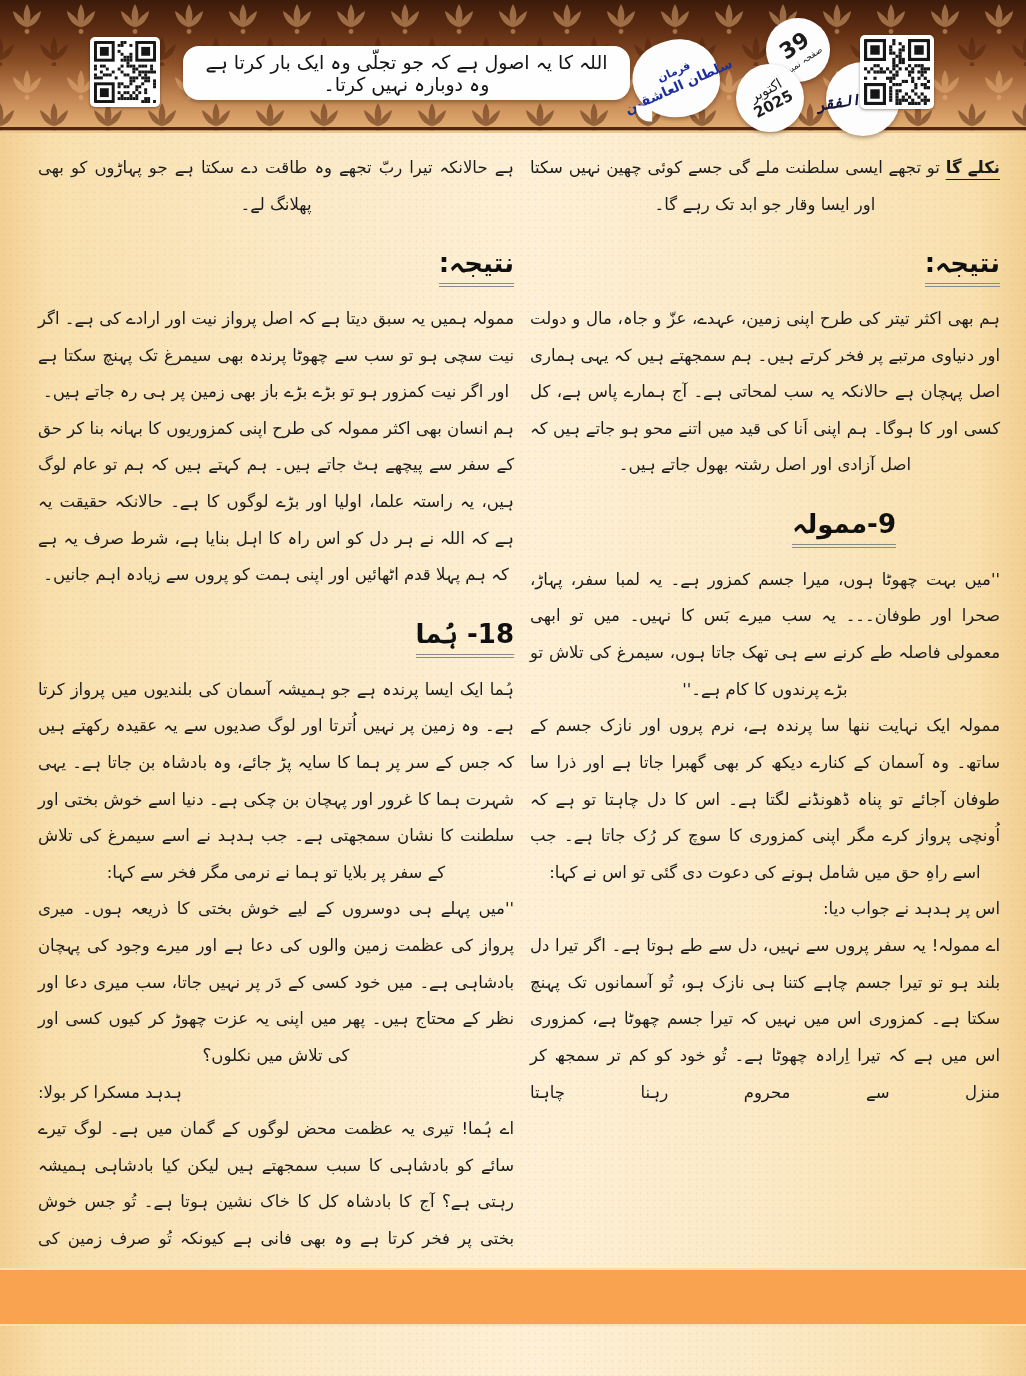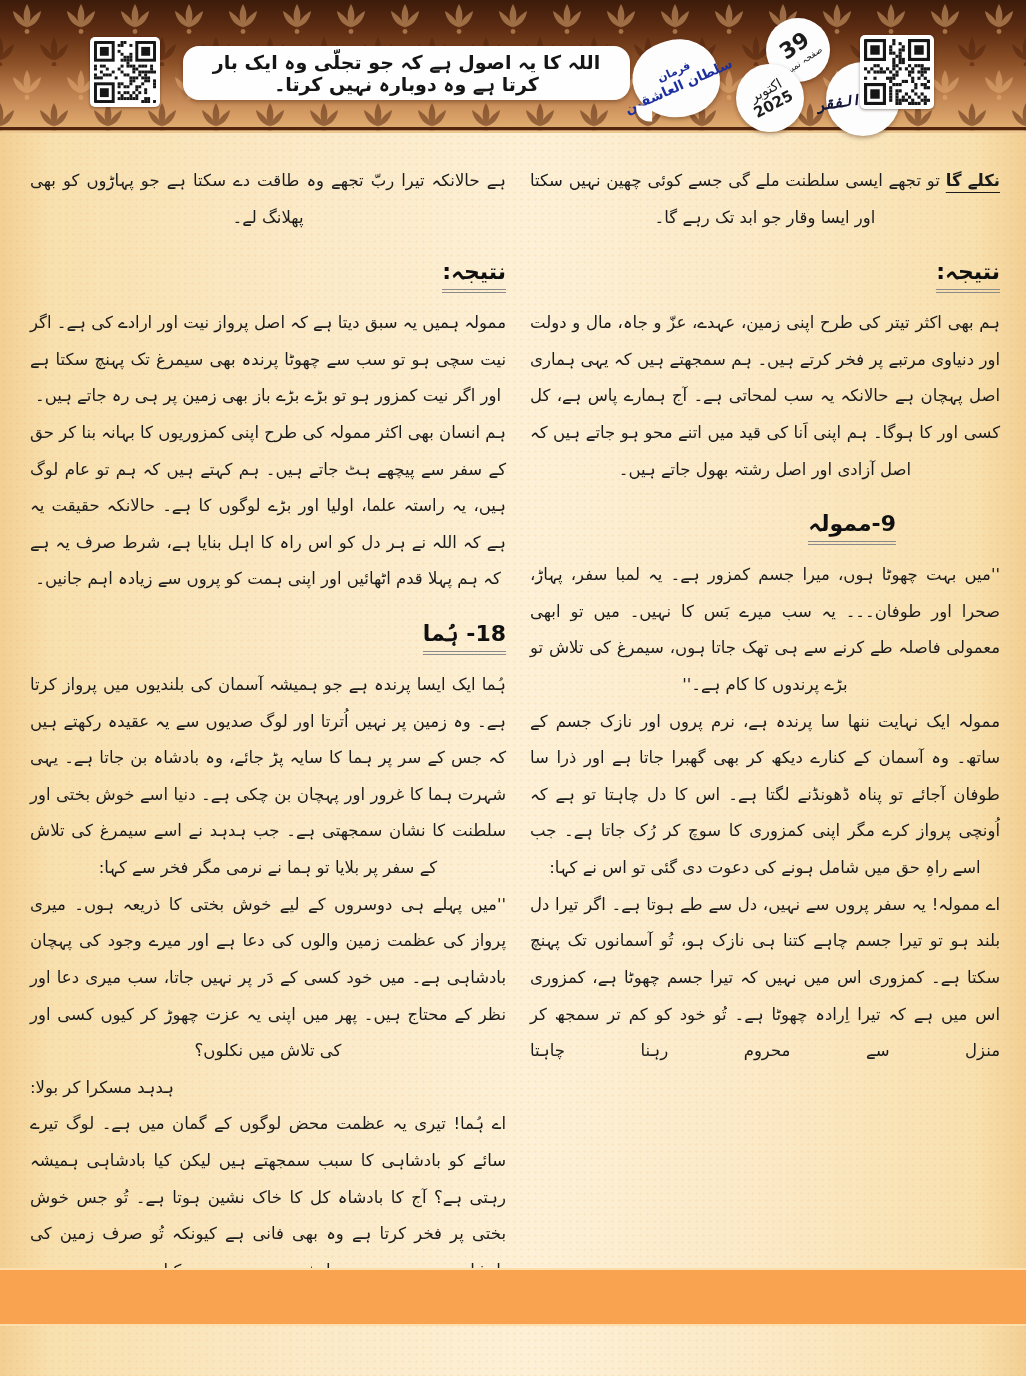--- a/index.html
+++ b/index.html
@@ -11,21 +11,21 @@
         background-size:7px 7px;pointer-events:none;}
   
   .hdr{position:absolute;top:0;left:0;width:1026px;height:133px;}
   .hdr-bg{position:absolute;top:0;left:0;}
   .qr{position:absolute;background:#fff;border-radius:5px;padding:4px;box-shadow:0 1px 3px rgba(40,15,5,.45);}
   .qr rect{fill:#161616;}
   .qr-left{left:90px;top:37px;}
   .qr-right{left:860px;top:35px;}
   .banner{position:absolute;left:183px;top:46px;width:447px;height:54px;background:#fefefe;
         border-radius:16px;box-shadow:0 2px 4px rgba(60,25,5,.4);display:flex;align-items:center;justify-content:center;
-        direction:rtl;font-size:19px;font-weight:bold;color:#151515;text-align:center;padding:0 14px;box-sizing:border-box;}
+        direction:rtl;font-size:19px;font-weight:normal;color:#151515;text-align:center;padding:0 14px;box-sizing:border-box;}
   .blob{position:absolute;left:633px;top:40px;width:86px;height:78px;background:#fdfdfd;
         border-radius:58% 62% 55% 70%;box-shadow:0 2px 4px rgba(60,25,5,.4);
         transform:rotate(-18deg);display:flex;flex-direction:column;align-items:center;justify-content:center;direction:rtl;}
   .blob::after{content:"";position:absolute;left:-6px;bottom:8px;width:16px;height:16px;background:#fdfdfd;
         border-radius:0 0 0 85%;transform:rotate(18deg);}
   .blob-l1{font-size:11px;font-weight:bold;color:#1d2f9e;transform:rotate(-6deg);}
   .blob-l2{font-size:13.5px;font-weight:bold;color:#1d2f9e;transform:rotate(-6deg);white-space:nowrap;}
   .badge{position:absolute;background:#fdfdfd;border-radius:50%;box-shadow:0 2px 4px rgba(60,25,5,.4);
         display:flex;align-items:center;justify-content:center;}
   .b39{left:766px;top:18px;width:64px;height:64px;}
@@ -33,29 +33,29 @@
   .b39 .num{font-size:22px;font-weight:bold;color:#1c1c1c;}
   .b39 .lbl{font-size:9px;color:#1c1c1c;margin-top:2px;}
   .bdate{left:736px;top:64px;width:68px;height:68px;}
   .bdate-in{display:flex;flex-direction:column;align-items:center;transform:rotate(-28deg);direction:rtl;line-height:1.15;}
   .bdate .mon{font-size:14px;color:#1c1c1c;}
   .bdate .yr{font-size:15px;font-weight:bold;color:#1c1c1c;}
   .blogo{left:826px;top:62px;width:74px;height:74px;}
   .logo-txt{font-family:"DejaVu Serif",serif;font-style:italic;font-weight:bold;font-size:15px;color:#15183c;
         transform:rotate(-8deg);direction:rtl;white-space:nowrap;}
   
-  .col{position:absolute;top:163px;direction:rtl;text-align:justify;color:#1b1b1b;
-       font-size:16.5px;line-height:2.22;}
+  .col{position:absolute;top:150px;direction:rtl;text-align:justify;color:#1b1b1b;
+       font-size:16.5px;line-height:2.22;margin-left:8px;}
   .col-right{right:26px;width:470px;}
   .col-left{left:30px;width:476px;}
   .para{margin:0;text-align-last:center;}
   .cont{margin:0;text-align-last:justify;}
   .intro{margin:0;text-align-last:right;}
   .intro-left{margin:0;text-align-last:left;}
-  .heading{margin:12px 0 8px;font-size:22px;font-weight:bold;color:#101010;}
+  .heading{margin:12px 0 8px;font-size:26px;font-weight:bold;color:#101010;}
   .heading .hl{border-bottom:4px double #8a8a8a;padding-bottom:5px;}
   .heading.indent{padding-left:0;padding-right:104px;}
   .ul{text-decoration:underline;text-underline-offset:6px;font-weight:bold;}
   
   .footer-bar{position:absolute;left:0;top:1268px;width:1026px;height:58px;background:#f9a350;
         border-top:2px solid #fddfae;border-bottom:2px solid #fddfae;box-sizing:border-box;}
 </style>
 </head>
 <body>
 
@@ -353,20 +353,21 @@
 
   <main>
 
     <section class="col col-right">
       <p class="para"><span class="ul">نکلے گا</span><span> تو تجھے ایسی سلطنت ملے گی جسے کوئی چھین نہیں سکتا اور ایسا وقار جو ابد تک رہے گا۔</span></p>
       <h3 class="heading"><span class="hl">نتیجہ:</span></h3>
       <p class="para">ہم بھی اکثر تیتر کی طرح اپنی زمین، عہدے، عزّ و جاہ، مال و دولت اور دنیاوی مرتبے پر فخر کرتے ہیں۔ ہم سمجھتے ہیں کہ یہی ہماری اصل پہچان ہے حالانکہ یہ سب لمحاتی ہے۔ آج ہمارے پاس ہے، کل کسی اور کا ہوگا۔ ہم اپنی اَنا کی قید میں اتنے محو ہو جاتے ہیں کہ اصل آزادی اور اصل رشتہ بھول جاتے ہیں۔</p>
       <h3 class="heading indent"><span class="hl">9-ممولہ</span></h3>
       <p class="para">''میں بہت چھوٹا ہوں، میرا جسم کمزور ہے۔ یہ لمبا سفر، پہاڑ، صحرا اور طوفان۔۔۔ یہ سب میرے بَس کا نہیں۔ میں تو ابھی معمولی فاصلہ طے کرنے سے ہی تھک جاتا ہوں، سیمرغ کی تلاش تو بڑے پرندوں کا کام ہے۔''</p>
       <p class="para">ممولہ ایک نہایت ننھا سا پرندہ ہے، نرم پروں اور نازک جسم کے ساتھ۔ وہ آسمان کے کنارے دیکھ کر بھی گھبرا جاتا ہے اور ذرا سا طوفان آجائے تو پناہ ڈھونڈنے لگتا ہے۔ اس کا دل چاہتا تو ہے کہ اُونچی پرواز کرے مگر اپنی کمزوری کا سوچ کر رُک جاتا ہے۔ جب اسے راہِ حق میں شامل ہونے کی دعوت دی گئی تو اس نے کہا:</p>
+      <p class="intro">اس پر ہدہد نے جواب دیا:</p>
       <p class="cont">اے ممولہ! یہ سفر پروں سے نہیں، دل سے طے ہوتا ہے۔ اگر تیرا دل بلند ہو تو تیرا جسم چاہے کتنا ہی نازک ہو، تُو آسمانوں تک پہنچ سکتا ہے۔ کمزوری اس میں نہیں کہ تیرا جسم چھوٹا ہے، کمزوری اس میں ہے کہ تیرا اِرادہ چھوٹا ہے۔ تُو خود کو کم تر سمجھ کر منزل سے محروم رہنا چاہتا</p>
     </section>
 
     <section class="col col-left">
       <p class="para">ہے حالانکہ تیرا ربّ تجھے وہ طاقت دے سکتا ہے جو پہاڑوں کو بھی پھلانگ لے۔</p>
       <h3 class="heading"><span class="hl">نتیجہ:</span></h3>
       <p class="para">ممولہ ہمیں یہ سبق دیتا ہے کہ اصل پرواز نیت اور ارادے کی ہے۔ اگر نیت سچی ہو تو سب سے چھوٹا پرندہ بھی سیمرغ تک پہنچ سکتا ہے اور اگر نیت کمزور ہو تو بڑے بڑے باز بھی زمین پر ہی رہ جاتے ہیں۔</p>
       <p class="para">ہم انسان بھی اکثر ممولہ کی طرح اپنی کمزوریوں کا بہانہ بنا کر حق کے سفر سے پیچھے ہٹ جاتے ہیں۔ ہم کہتے ہیں کہ ہم تو عام لوگ ہیں، یہ راستہ علما، اولیا اور بڑے لوگوں کا ہے۔ حالانکہ حقیقت یہ ہے کہ اللہ نے ہر دل کو اس راہ کا اہل بنایا ہے، شرط صرف یہ ہے کہ ہم پہلا قدم اٹھائیں اور اپنی ہمت کو پروں سے زیادہ اہم جانیں۔</p>
       <h3 class="heading"><span class="hl">18- ہُما</span></h3>
       <p class="para">ہُما ایک ایسا پرندہ ہے جو ہمیشہ آسمان کی بلندیوں میں پرواز کرتا ہے۔ وہ زمین پر نہیں اُترتا اور لوگ صدیوں سے یہ عقیدہ رکھتے ہیں کہ جس کے سر پر ہما کا سایہ پڑ جائے، وہ بادشاہ بن جاتا ہے۔ یہی شہرت ہما کا غرور اور پہچان بن چکی ہے۔ دنیا اسے خوش بختی اور سلطنت کا نشان سمجھتی ہے۔ جب ہدہد نے اسے سیمرغ کی تلاش کے سفر پر بلایا تو ہما نے نرمی مگر فخر سے کہا:</p>

